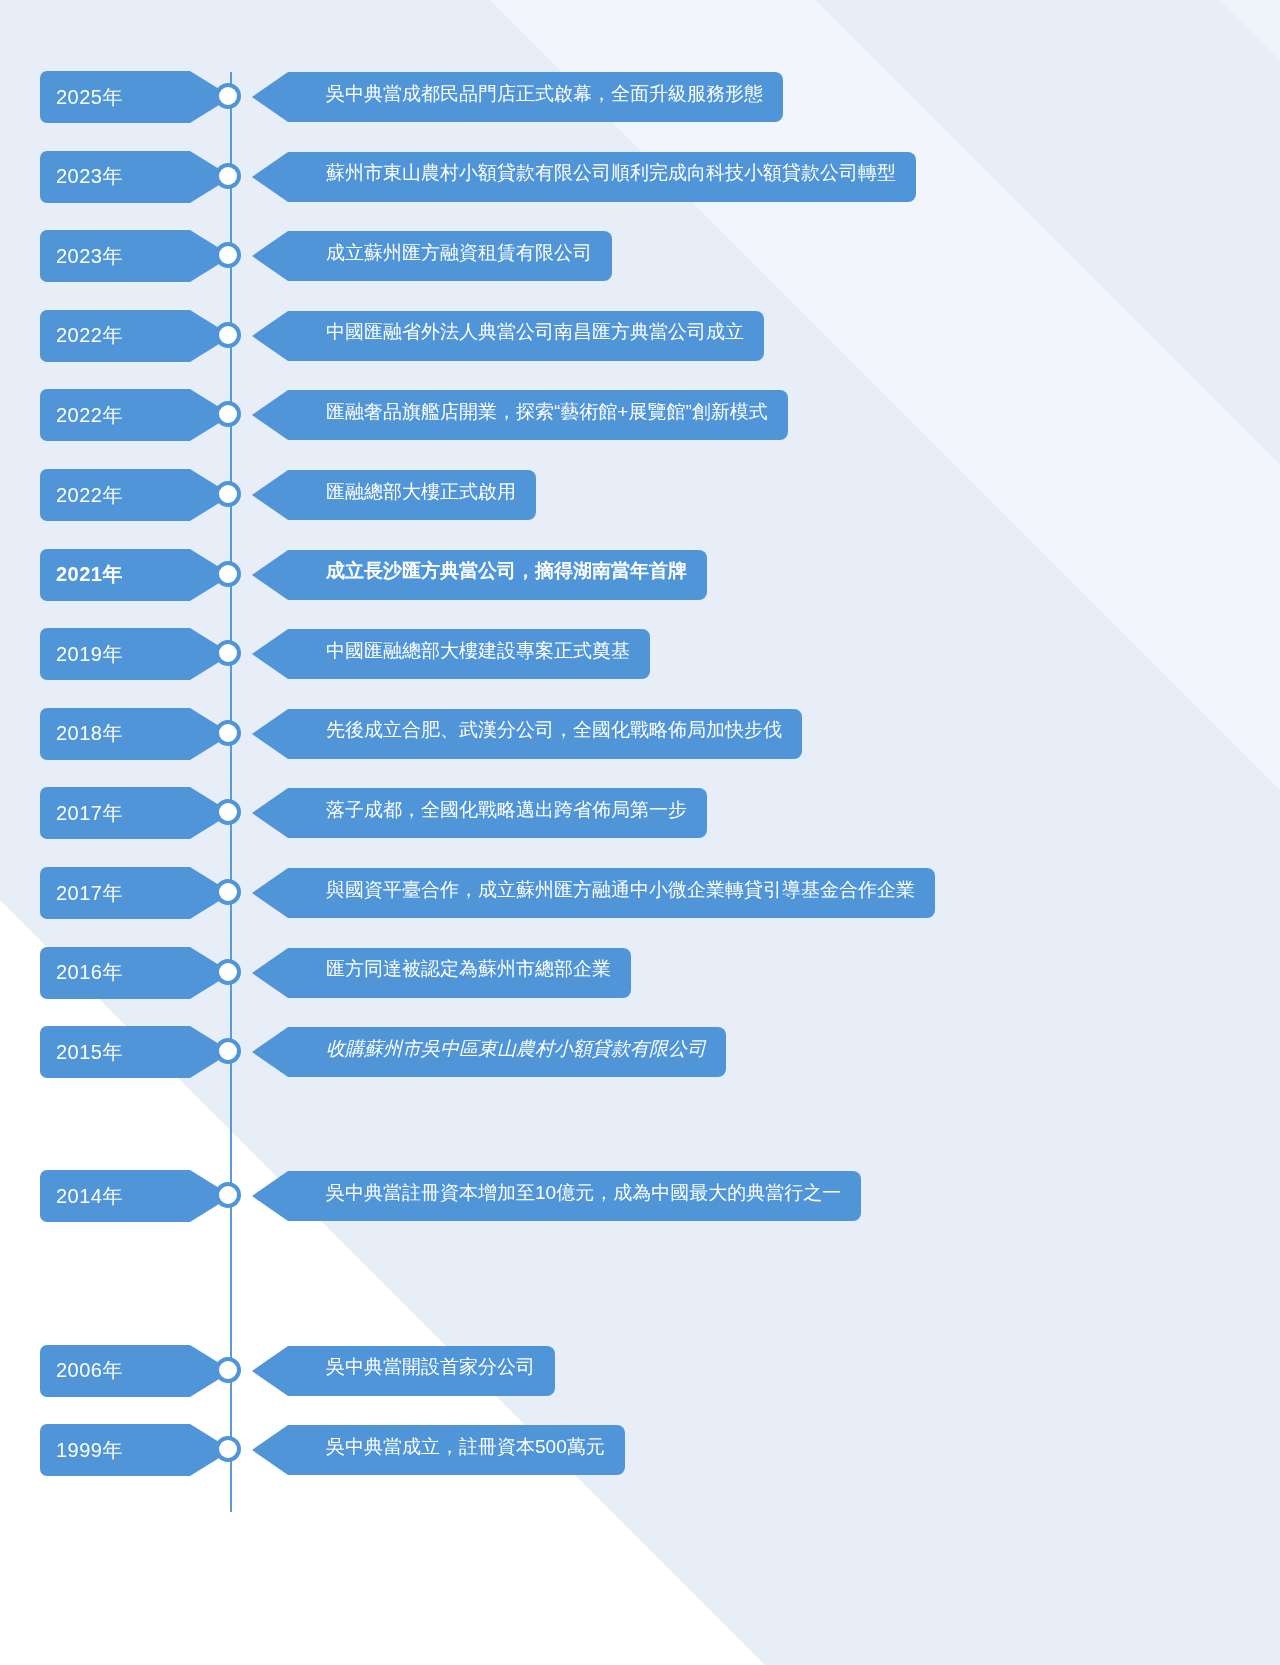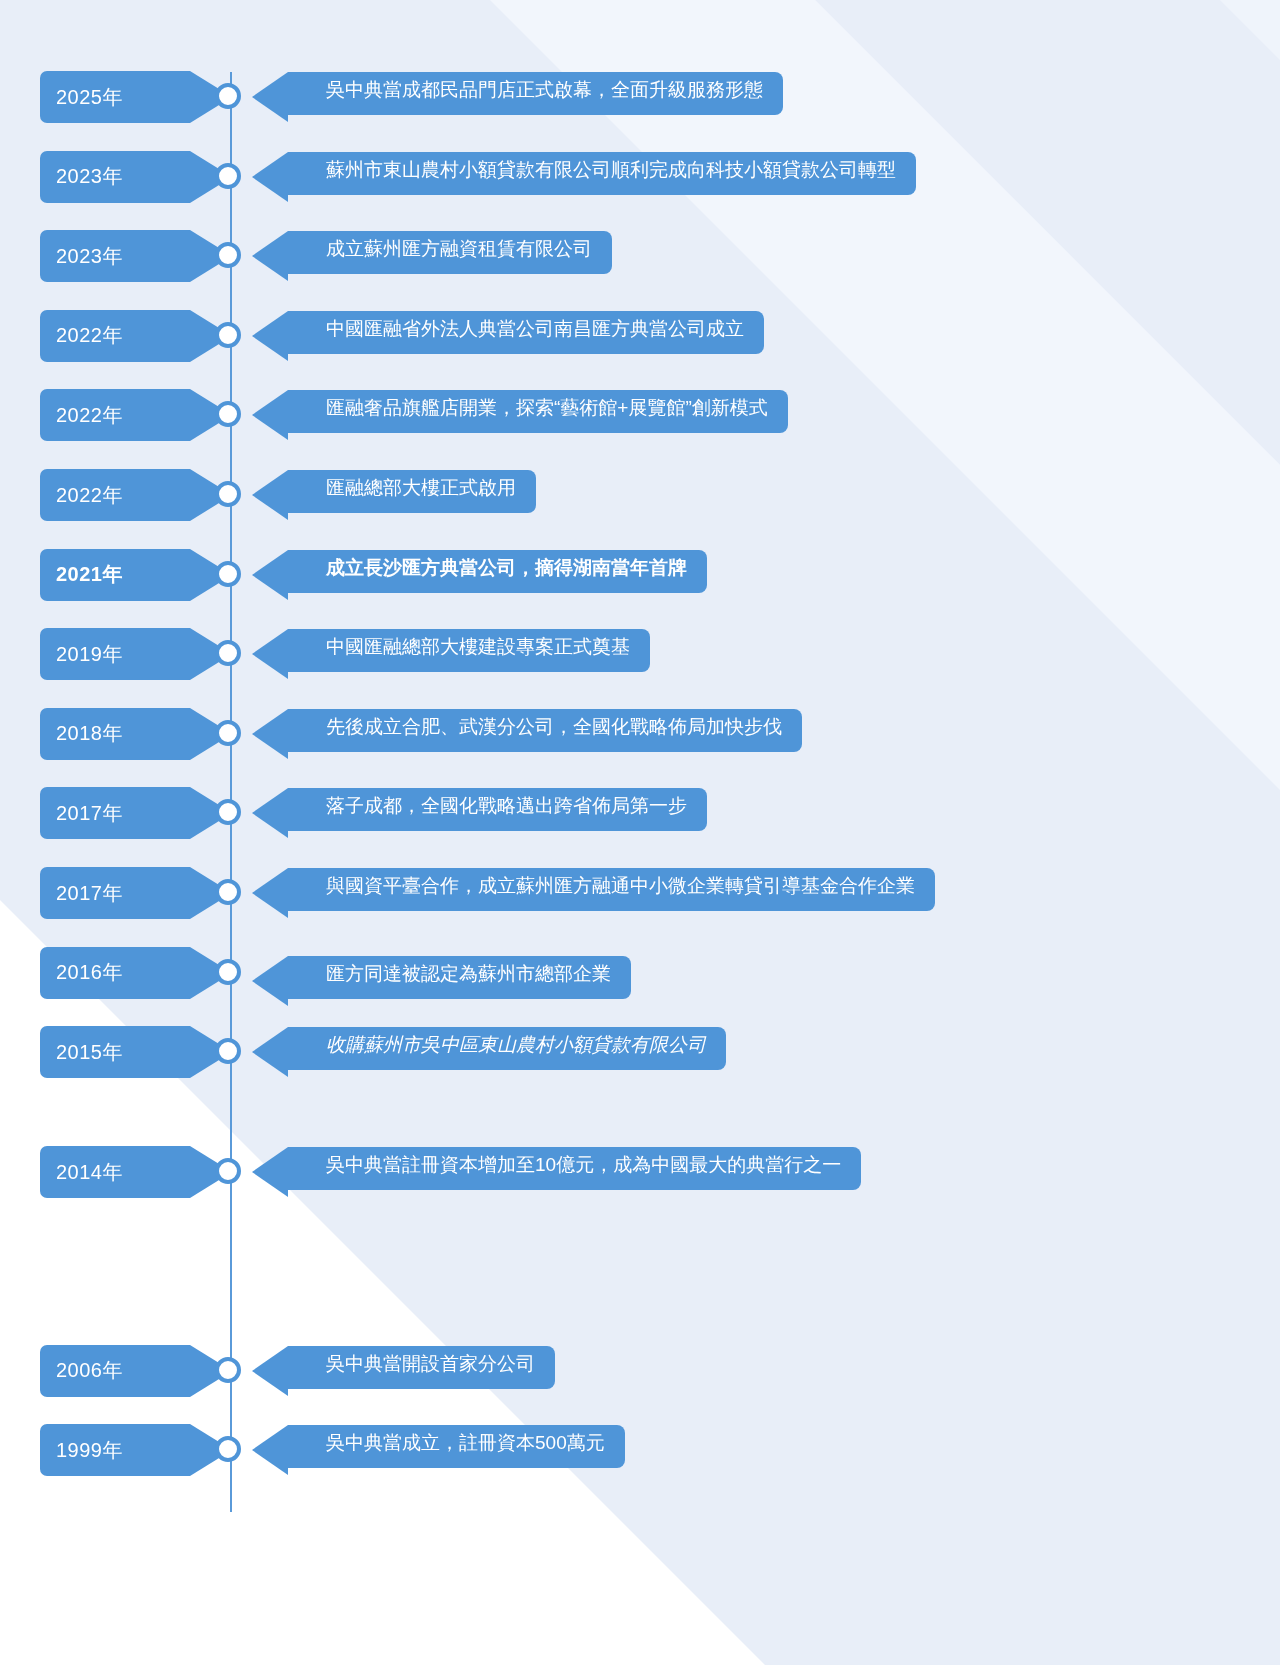--- a/index.html
+++ b/index.html
@@ -125,21 +125,21 @@
     border: 4px solid #4f95d8;
     border-radius: 50%;
     background: #ffffff;
     box-sizing: border-box;
   }
 
   
   .event-chip {
     position: absolute;
     left: 288px;
-    height: 43px;
+    height: 50px;
     background: #4f95d8;
     border-radius: 0 8px 8px 0;
     display: flex;
     align-items: center;
     box-sizing: border-box;
     padding: 0 20px 8px 38px;
   }
   .event-chip::before {
     content: "";
     position: absolute;
@@ -282,34 +282,34 @@
         <div class="node" style="top: 13px;"></div>
         <div class="event-chip" style="top: 2px;">
           <span class="event-label">與國資平臺合作，成立蘇州匯方融通中小微企業轉貸引導基金合作企業</span>
         </div>
       </div>
       <div class="row" style="top: 945.6px;">
         <div class="year-chip">
           <span class="year-label">2016年</span>
         </div>
         <div class="node" style="top: 13px;"></div>
-        <div class="event-chip" style="top: 2px; margin-top: 8px;">
+        <div class="event-chip" style="top: 2px;">
           <span class="event-label">匯方同達被認定為蘇州市總部企業</span>
         </div>
       </div>
       <div class="row" style="top: 1025.2px;">
         <div class="year-chip">
           <span class="year-label">2015年</span>
         </div>
         <div class="node" style="top: 13px;"></div>
         <div class="event-chip" style="top: 2px; font-style: italic;">
           <span class="event-label">收購蘇州市吳中區東山農村小額貸款有限公司</span>
         </div>
       </div>
-      <div class="row" style="top: 1145px;">
+      <div class="row" style="top: 1169px;">
         <div class="year-chip">
           <span class="year-label">2014年</span>
         </div>
         <div class="node" style="top: 13px;"></div>
         <div class="event-chip" style="top: 2px;">
           <span class="event-label">吳中典當註冊資本增加至10億元，成為中國最大的典當行之一</span>
         </div>
       </div>
       <div class="row" style="top: 1343.6px;">
         <div class="year-chip">

